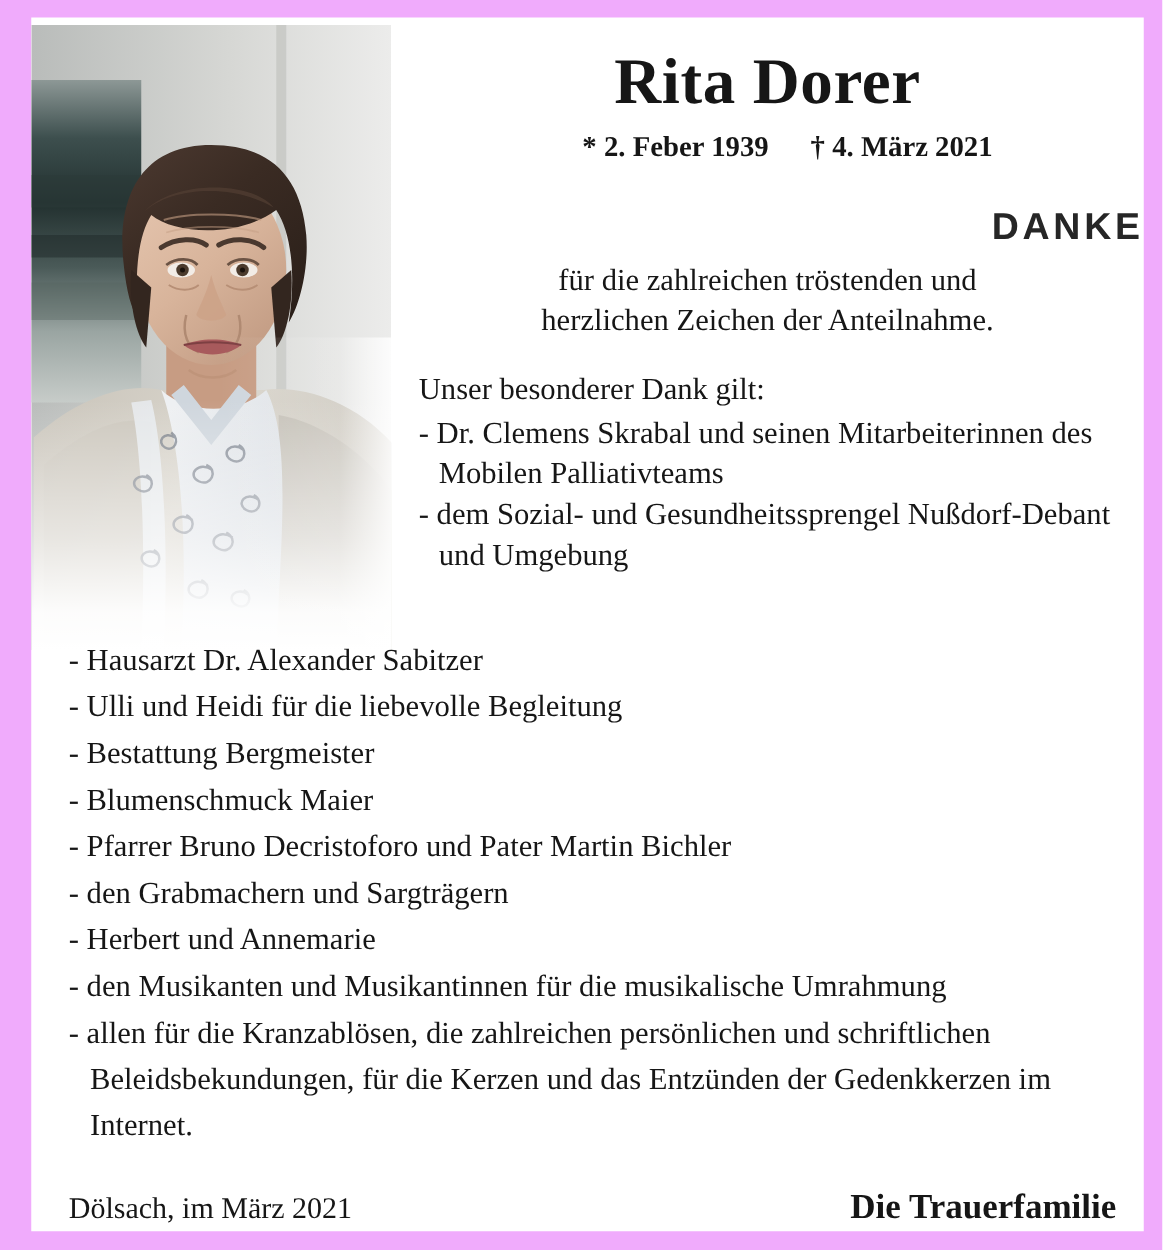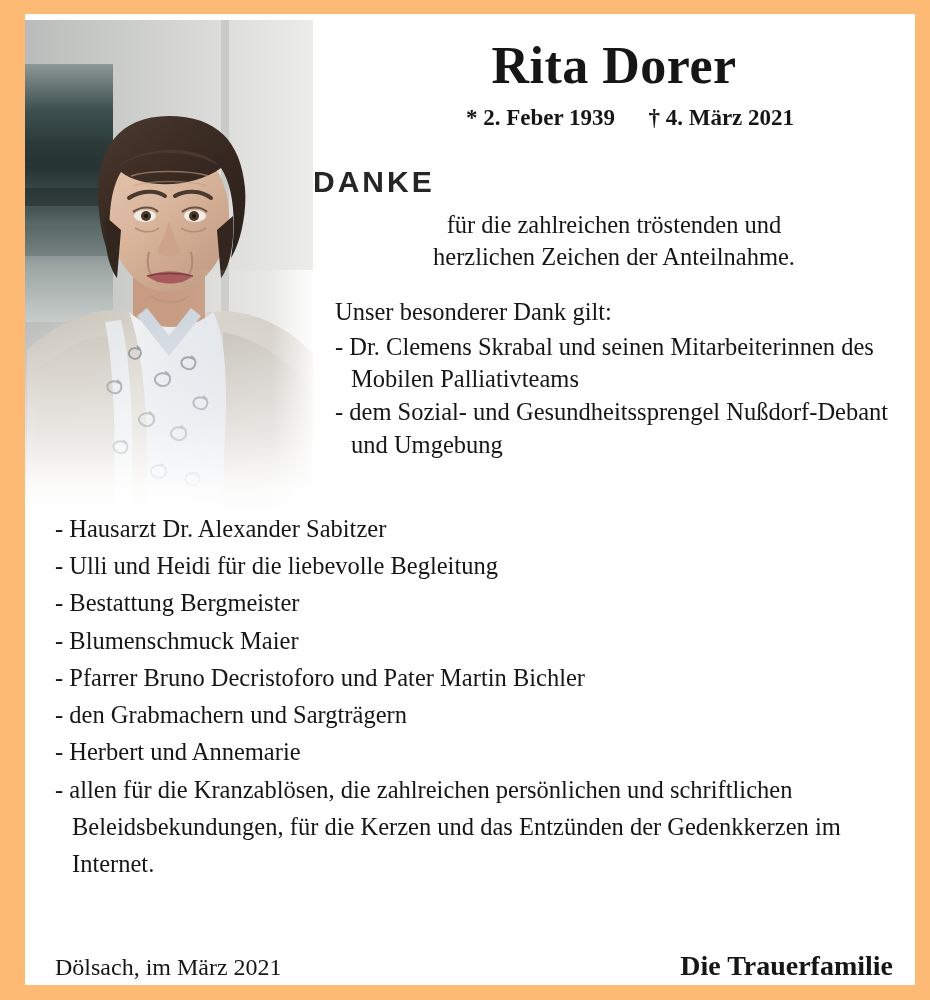--- a/index.html
+++ b/index.html
@@ -7,21 +7,21 @@
     margin: 0;
     padding: 0;
     background: #ffffff;
   }
 
   #notice {
     position: relative;
     width: 930px;
     height: 1000px;
     box-sizing: border-box;
-    background: #fdba74;
+    background: #f0abfc;
     overflow: hidden;
     font-family: "Liberation Serif", "DejaVu Serif", serif;
   }
 
   
   .card {
     position: absolute;
     left: 25px;
     top: 14px;
     width: 890px;
@@ -70,21 +70,21 @@
     white-space: nowrap;
     padding-left: 32px;
   }
   .life-dates .sep { display: inline-block; width: 22px; }
 
   .danke {
     font-family: "Liberation Sans", "DejaVu Sans", sans-serif;
     font-weight: bold;
     font-size: 30px;
     letter-spacing: 3px;
-    text-align: left;
+    text-align: right;
     color: #262626;
     margin-top: 34px;
   }
 
   .thanks-lines {
     font-size: 24.5px;
     line-height: 1.32;
     text-align: center;
     color: #161616;
     margin-top: 10px;
@@ -327,20 +327,21 @@
     </div>
 
     <ul class="main-list">
       <li>- Hausarzt Dr. Alexander Sabitzer</li>
       <li>- Ulli und Heidi für die liebevolle Begleitung</li>
       <li>- Bestattung Bergmeister</li>
       <li>- Blumenschmuck Maier</li>
       <li>- Pfarrer Bruno Decristoforo und Pater Martin Bichler</li>
       <li>- den Grabmachern und Sargträgern</li>
       <li>- Herbert und Annemarie</li>
+      <li>- den Musikanten und Musikantinnen für die musikalische Umrahmung</li>
       <li>- allen für die Kranzablösen, die zahlreichen persönlichen und schriftlichen Beleidsbekundungen, für die Kerzen und das Entzünden der Gedenkkerzen im Internet.</li>
     </ul>
 
     <div class="footer">
       <div class="footer-place">Dölsach, im März 2021</div>
       <div class="footer-family">Die Trauerfamilie</div>
     </div>
 
   </div>
 

